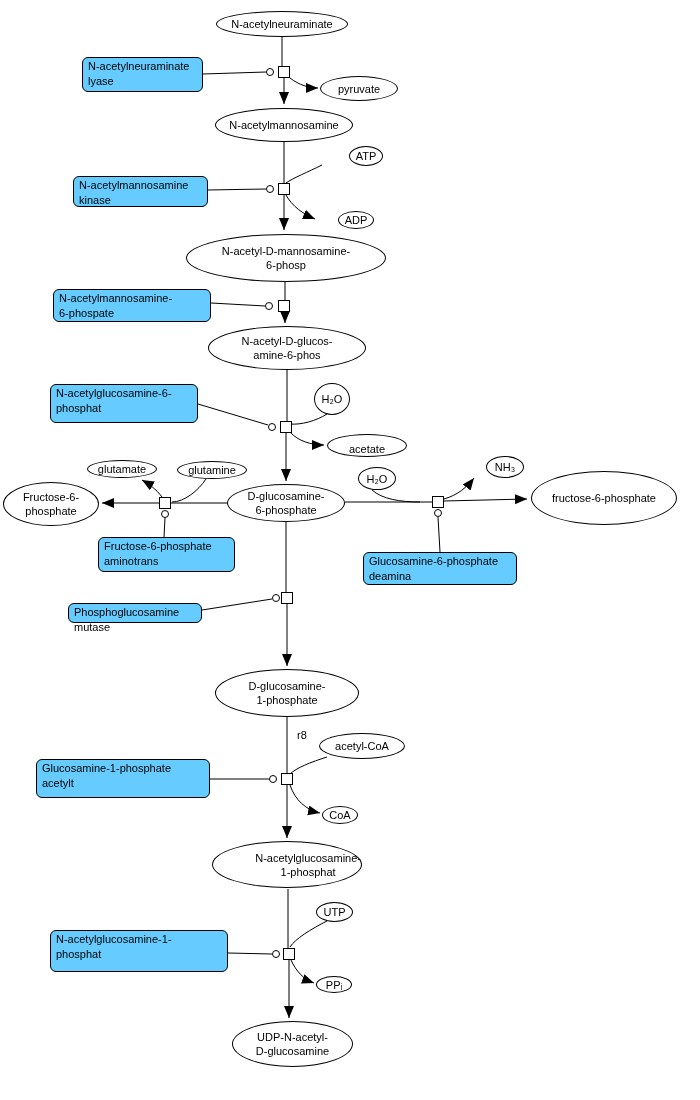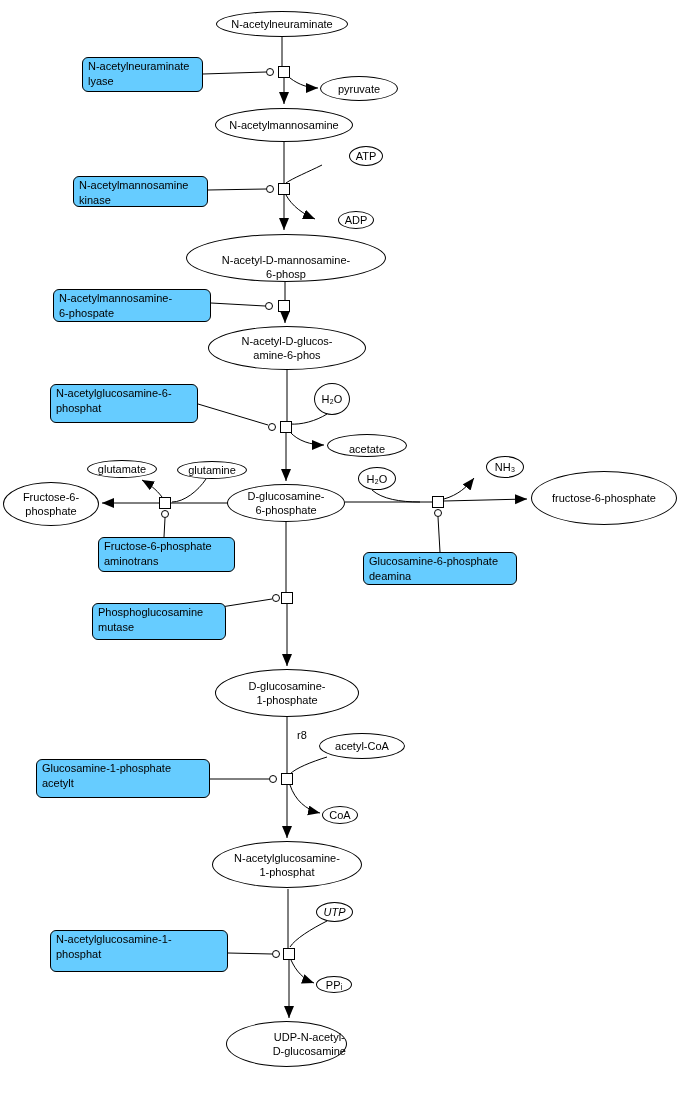--- a/index.html
+++ b/index.html
@@ -87,59 +87,59 @@
         <line x1="228" y1="953" x2="272" y2="954"></line>
       </g>
     </g>
   </svg>
 
   <div class="node" style="left:216px;top:11px;width:132px;height:26px;"><span>N-acetylneuraminate</span></div>
   <div class="node" style="left:320px;top:76px;width:78px;height:25px;"><span>pyruvate</span></div>
   <div class="node" style="left:215px;top:108px;width:138px;height:34px;"><span>N-acetylmannosamine</span></div>
   <div class="node" style="left:319px;top:146px;width:34px;height:20px;margin-left:30px;"><span>ATP</span></div>
   <div class="node" style="left:317px;top:211px;width:36px;height:18px;margin-left:21px;"><span>ADP</span></div>
-  <div class="node" style="left:186px;top:234px;width:200px;height:48px;align-items:flex-end;"><span>N-acetyl-D-mannosamine-
+  <div class="node" style="left:186px;top:234px;width:200px;height:48px;"><span>N-acetyl-D-mannosamine-
 6-phosp</span></div>
   <div class="node" style="left:208px;top:326px;width:158px;height:44px;"><span>N-acetyl-D-glucos-
 amine-6-phos</span></div>
   <div class="node" style="left:314px;top:383px;width:36px;height:32px;"><span>H₂O</span></div>
   <div class="node" style="left:327px;top:434px;width:80px;height:23px;align-items:flex-end;"><span>acetate</span></div>
   <div class="node" style="left:87px;top:460px;width:70px;height:18px;"><span>glutamate</span></div>
   <div class="node" style="left:177px;top:461px;width:70px;height:18px;"><span>glutamine</span></div>
   <div class="node" style="left:3px;top:482px;width:96px;height:44px;"><span>Fructose-6-
 phosphate</span></div>
   <div class="node" style="left:227px;top:484px;width:118px;height:38px;"><span>D-glucosamine-
 6-phosphate</span></div>
   <div class="node" style="left:358px;top:467px;width:38px;height:23px;"><span>H₂O</span></div>
   <div class="node" style="left:486px;top:456px;width:38px;height:22px;text-align:right;"><span>NH₃</span></div>
   <div class="node" style="left:531px;top:471px;width:146px;height:54px;"><span>fructose-6-phosphate</span></div>
   <div class="node" style="left:215px;top:669px;width:144px;height:48px;"><span>D-glucosamine-
 1-phosphate</span></div>
   <div class="node" style="left:319px;top:733px;width:86px;height:26px;"><span>acetyl-CoA</span></div>
   <div class="node" style="left:322px;top:806px;width:36px;height:18px;"><span>CoA</span></div>
-  <div class="node" style="left:212px;top:841px;width:150px;height:47px;"><span>N-acetylglucosamine-
+  <div class="node" style="left:212px;top:841px;width:150px;height:47px;justify-content:flex-end;"><span>N-acetylglucosamine-
 1-phosphat</span></div>
-  <div class="node" style="left:316px;top:902px;width:37px;height:20px;font-style:italic;"><span>UTP</span></div>
+  <div class="node" style="left:316px;top:902px;width:37px;height:20px;"><span>UTP</span></div>
   <div class="node" style="left:316px;top:976px;width:36px;height:17px;"><span>PPᵢ</span></div>
-  <div class="node" style="left:226px;top:1021px;width:121px;height:46px;justify-content:flex-end;"><span>UDP-N-acetyl-
+  <div class="node" style="left:232px;top:1021px;width:121px;height:46px;"><span>UDP-N-acetyl-
 D-glucosamine</span></div>
 
   <div class="enzyme" style="left:82px;top:57px;width:121px;height:35px;"><span>N-acetylneuraminate
 lyase</span></div>
   <div class="enzyme" style="left:73px;top:176px;width:135px;height:31px;"><span>N-acetylmannosamine
 kinase</span></div>
   <div class="enzyme" style="left:53px;top:289px;width:158px;height:33px;"><span>N-acetylmannosamine-
 6-phospate</span></div>
   <div class="enzyme" style="left:50px;top:384px;width:148px;height:39px;"><span>N-acetylglucosamine-6-
 phosphat</span></div>
   <div class="enzyme" style="left:98px;top:537px;width:137px;height:35px;"><span>Fructose-6-phosphate
 aminotrans</span></div>
   <div class="enzyme" style="left:363px;top:552px;width:154px;height:33px;"><span>Glucosamine-6-phosphate
 deamina</span></div>
-  <div class="enzyme" style="left:68px;top:603px;width:134px;height:37px;margin-left:24px;"><span>Phosphoglucosamine
+  <div class="enzyme" style="left:68px;top:603px;width:134px;height:20px;"><span>Phosphoglucosamine
 mutase</span></div>
   <div class="enzyme" style="left:36px;top:759px;width:174px;height:39px;"><span>Glucosamine-1-phosphate
 acetylt</span></div>
   <div class="enzyme" style="left:50px;top:930px;width:178px;height:42px;"><span>N-acetylglucosamine-1-
 phosphat</span></div>
 
   <div class="sq" style="left:278px;top:66px;"></div>
   <div class="sq" style="left:278px;top:183px;"></div>
   <div class="sq" style="left:278px;top:300px;"></div>
   <div class="sq" style="left:280px;top:421px;"></div>

